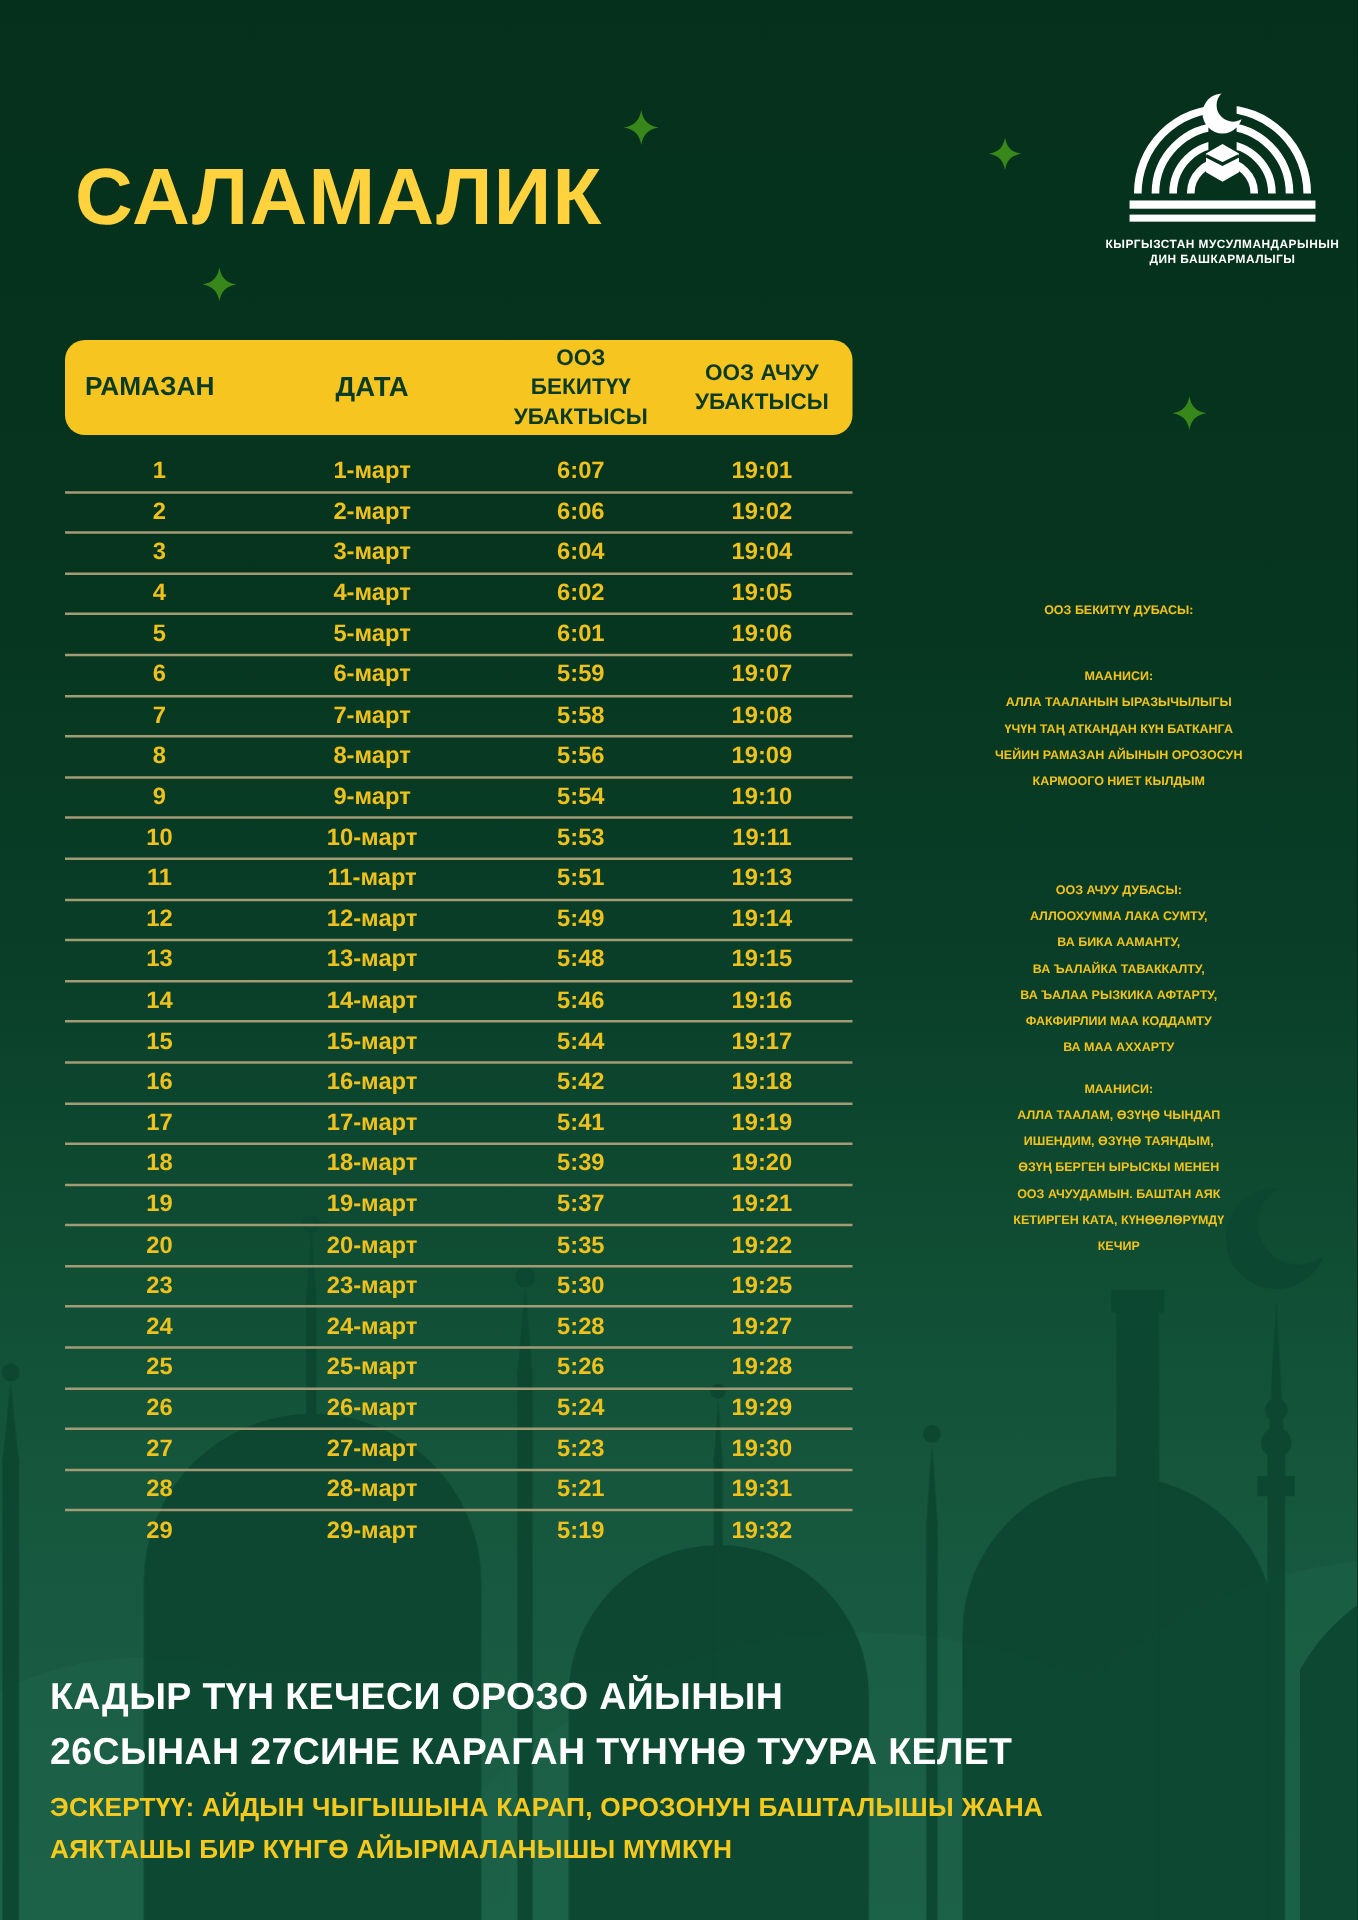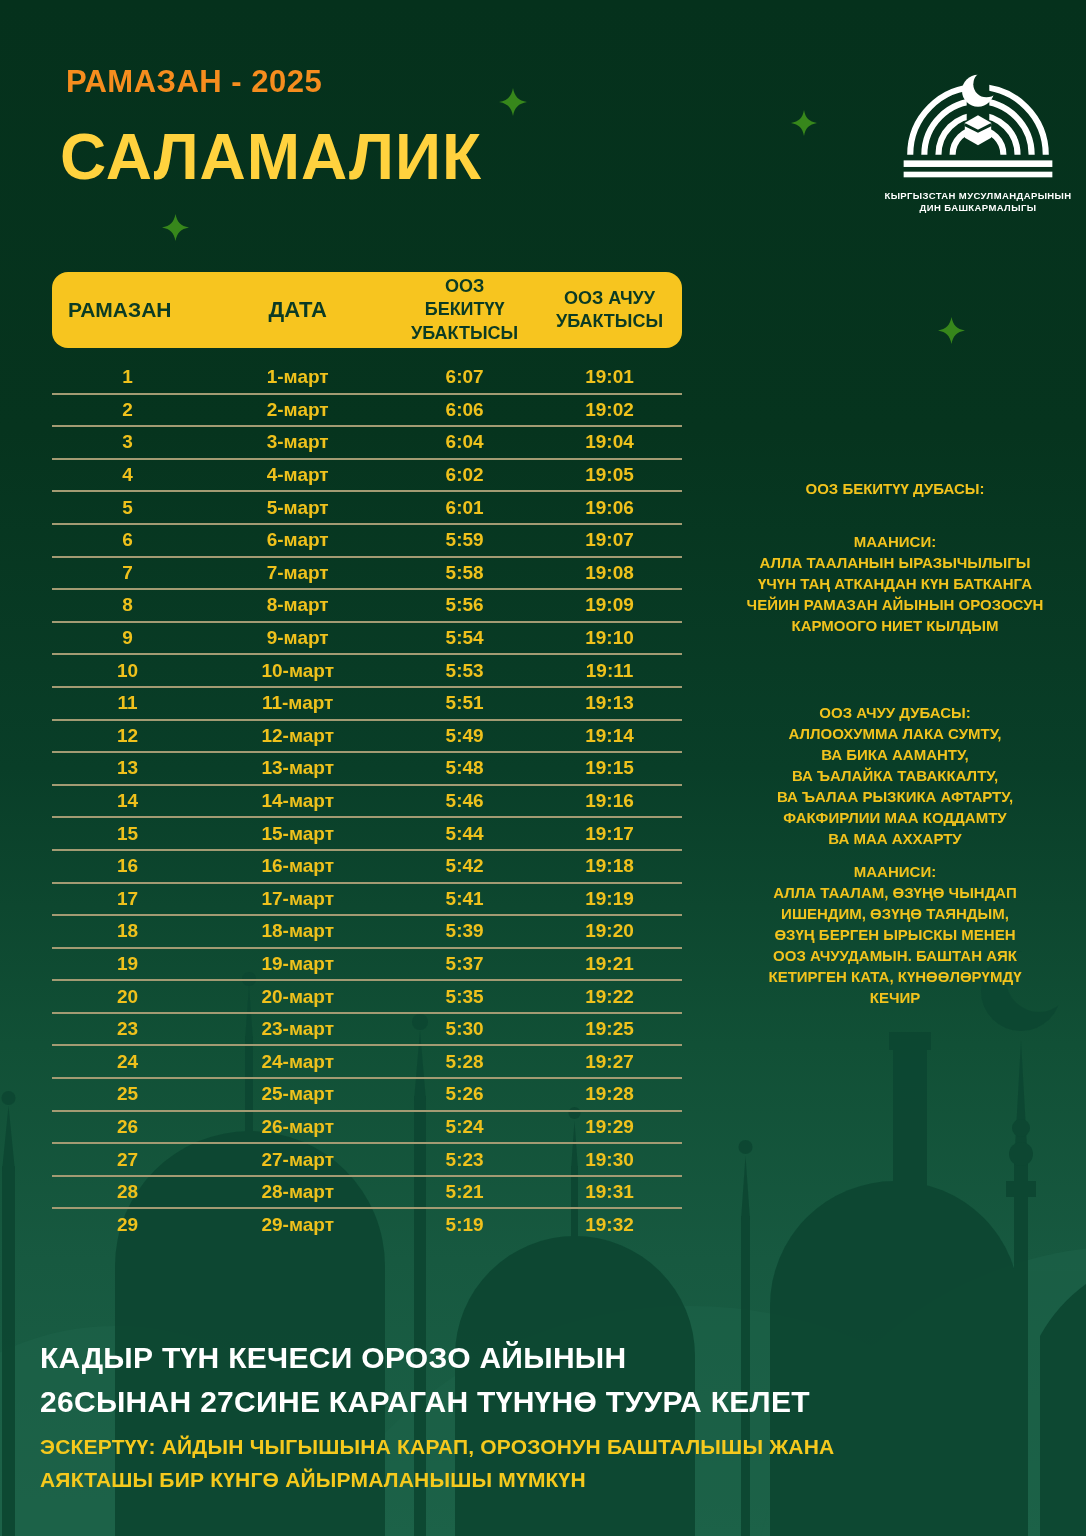--- a/index.html
+++ b/index.html
@@ -39,21 +39,21 @@
   .t-body{margin-top:14px;}
   .t-row{
     display:grid;grid-template-columns:24% 30% 23% 23%;align-items:center;
     height:30.6px;border-bottom:2px solid #A39B73;
     color:#EFC11C;font-size:19px;font-weight:700;text-align:center;
   }
   .t-row:last-child{border-bottom:none;}
 
   
   .duas{left:722px;top:478px;width:346px;text-align:center;color:#F2C31D;
-        font-size:15px;font-weight:700;line-height:21px;}
+        font-size:10px;font-weight:700;line-height:21px;}
   .dua-block{white-space:pre-line;}
   .dua-title{white-space:pre-line;}  
   .mt32{margin-top:32px;}
   .mt66{margin-top:66px;text-align:center;}
   .mt12{margin-top:12px;}
 
   
   .footer{left:40px;top:1336px;width:1010px;}
   .headline{color:#FFFFFF;font-size:30px;font-weight:800;line-height:44px;letter-spacing:.3px;white-space:pre-line;}
   .note{margin-top:6px;color:#F5C91D;font-size:21px;font-weight:800;line-height:33px;letter-spacing:.2px;white-space:pre-line;}
@@ -120,21 +120,20 @@
     <svg viewBox="0 0 28 28">
         <path fill="#37871B" d="M14 0C15.5 8.5 19.5 12.5 28 14 19.5 15.5 15.5 19.5 14 28 12.5 19.5 8.5 15.5 0 14 8.5 12.5 12.5 8.5 14 0Z"></path>
       </svg>
   </div>
   <div class="abs sparkle" style="left:938px;top:317px;width:27px;height:27px;">
     <svg viewBox="0 0 28 28">
         <path fill="#37871B" d="M14 0C15.5 8.5 19.5 12.5 28 14 19.5 15.5 15.5 19.5 14 28 12.5 19.5 8.5 15.5 0 14 8.5 12.5 12.5 8.5 14 0Z"></path>
       </svg>
   </div>
 
-  <div class="abs season">РАМАЗАН - 2025</div>
   <div class="abs logo">
     <svg width="160" height="117" viewBox="0 0 170 124">
       <defs>
         <mask id="lm-gap">
           <rect x="0" y="0" width="170" height="124" fill="#fff"></rect>
           <rect x="73" y="0" width="24" height="92" fill="#000"></rect>
         </mask>
         <mask id="lm-cres">
           <rect x="58" y="0" width="60" height="50" fill="#fff"></rect>
           <circle cx="94" cy="17" r="14" fill="#000"></circle>

